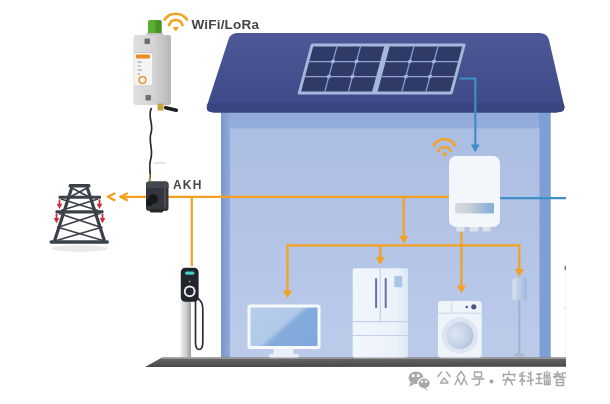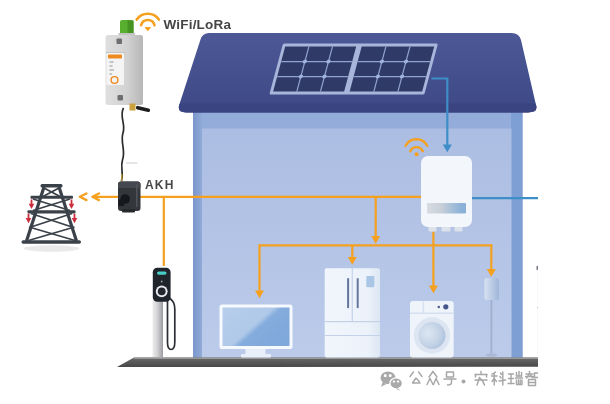--- a/index.html
+++ b/index.html
@@ -1,16 +1,16 @@
 <!DOCTYPE html>
 <html><head><meta charset="utf-8">
 <style>
 html,body{margin:0;padding:0;background:#fff;}
 #stage{position:relative;width:538px;height:404px;overflow:hidden;background:#fff;
-font-family:"Liberation Sans",sans-serif;}
+font-family:"Liberation Sans",sans-serif;margin-left:28px;}
 svg{position:absolute;top:0;left:0;}
 </style></head><body>
 <div id="stage">
 <svg width="610" height="404" viewBox="0 0 610 404">
 <defs>
 <linearGradient id="gRoof" x1="0" y1="0" x2="0" y2="1">
  <stop offset="0" stop-color="#4D5997"></stop>
           <stop offset="1" stop-color="#3D4887"></stop>
 </linearGradient>
 <linearGradient id="gInt" x1="0" y1="0" x2="0" y2="1">

